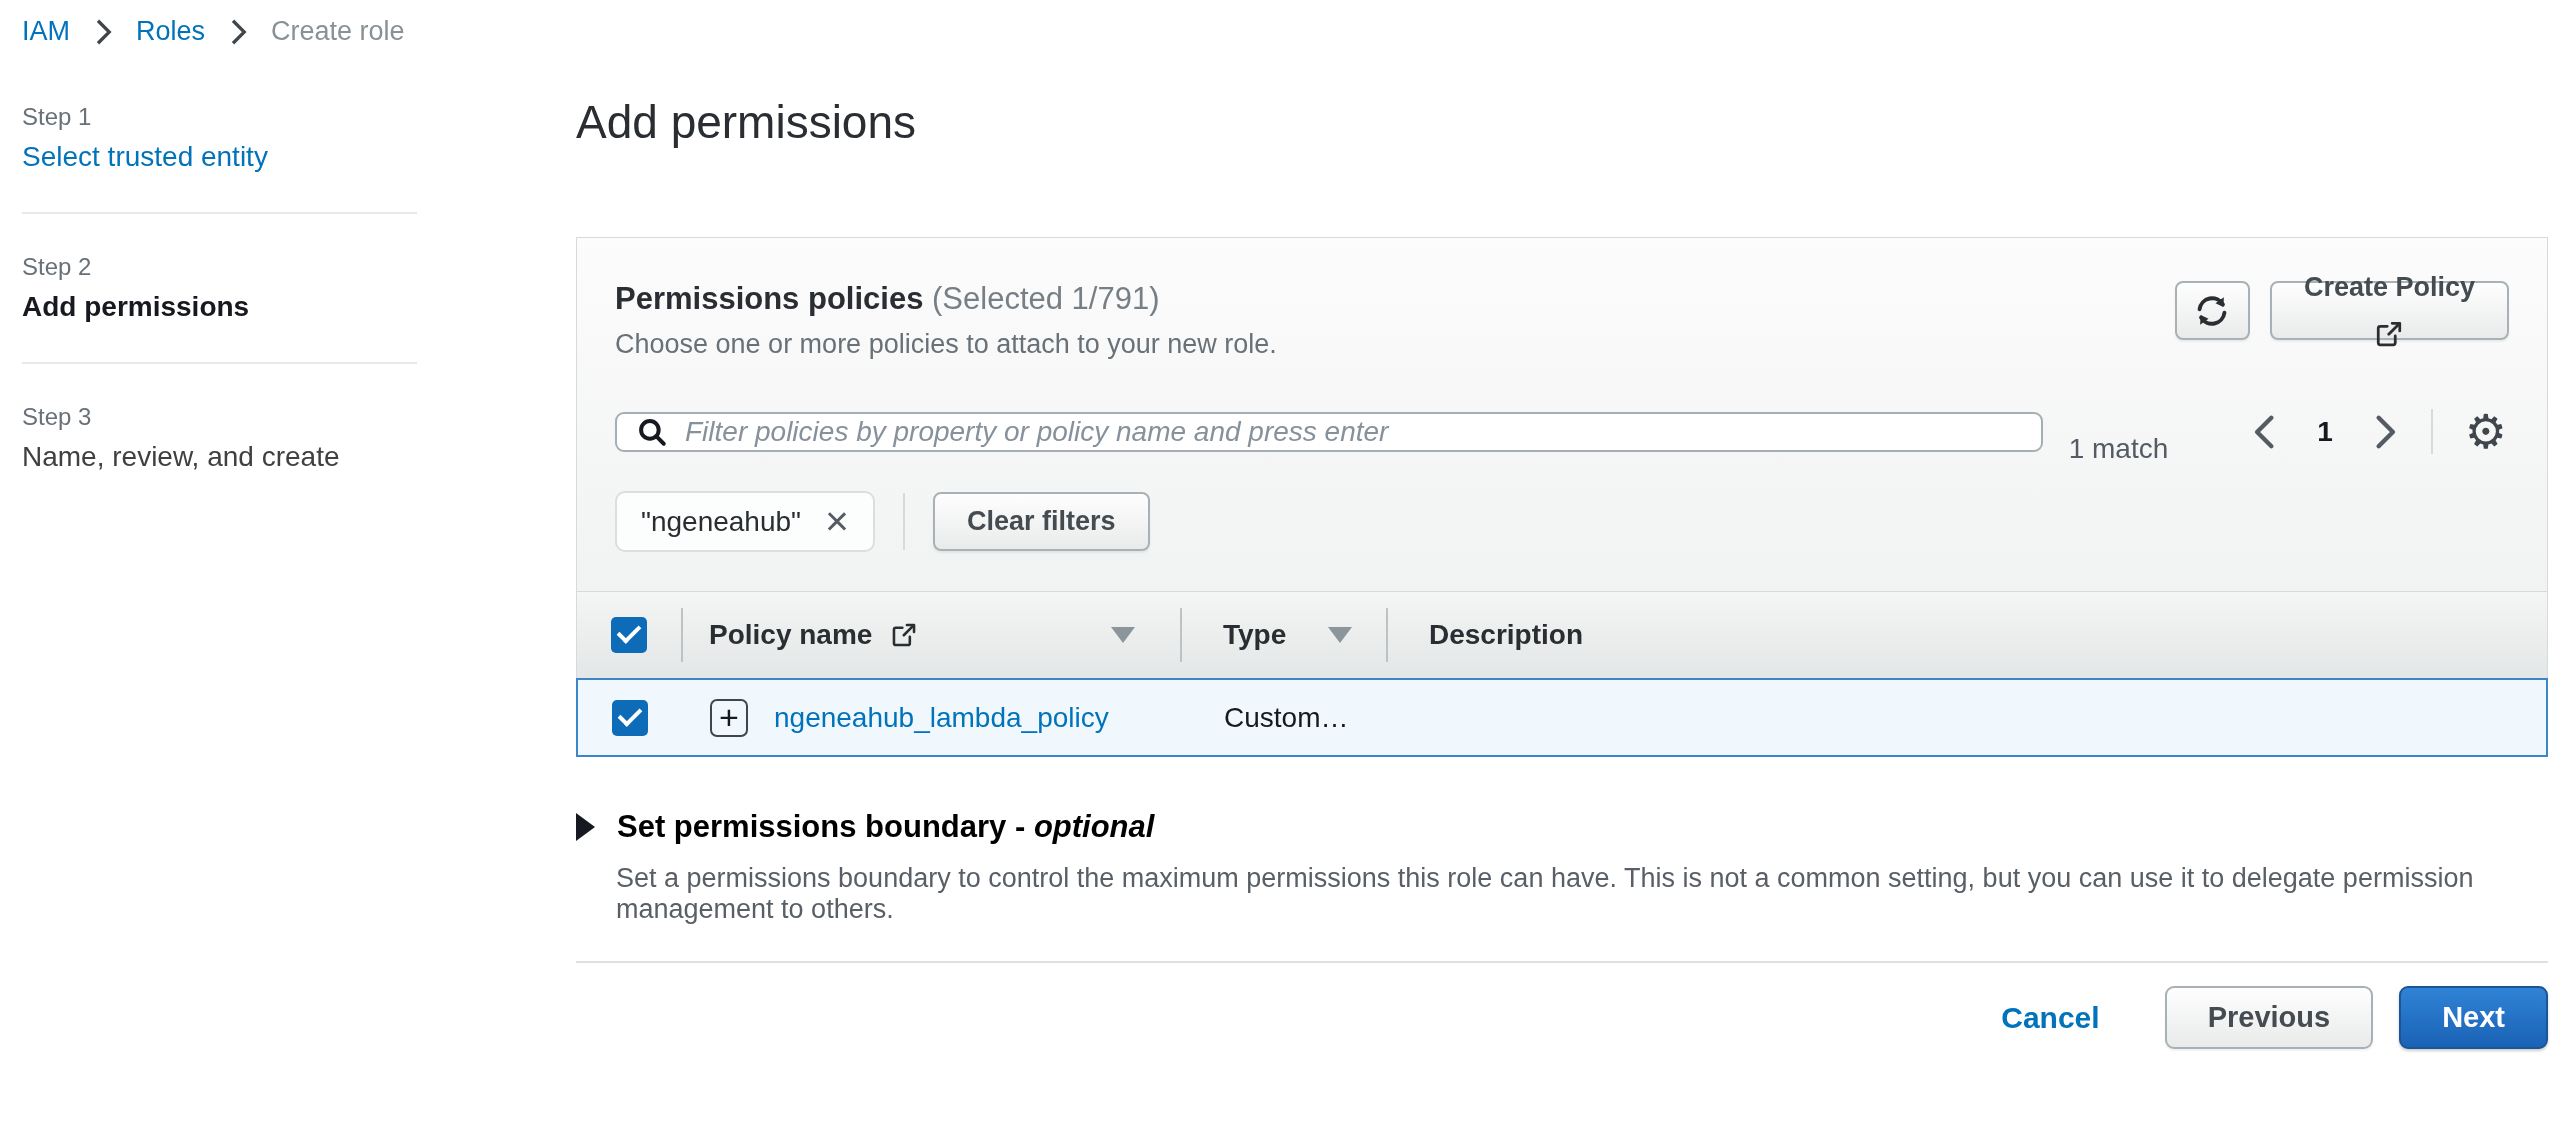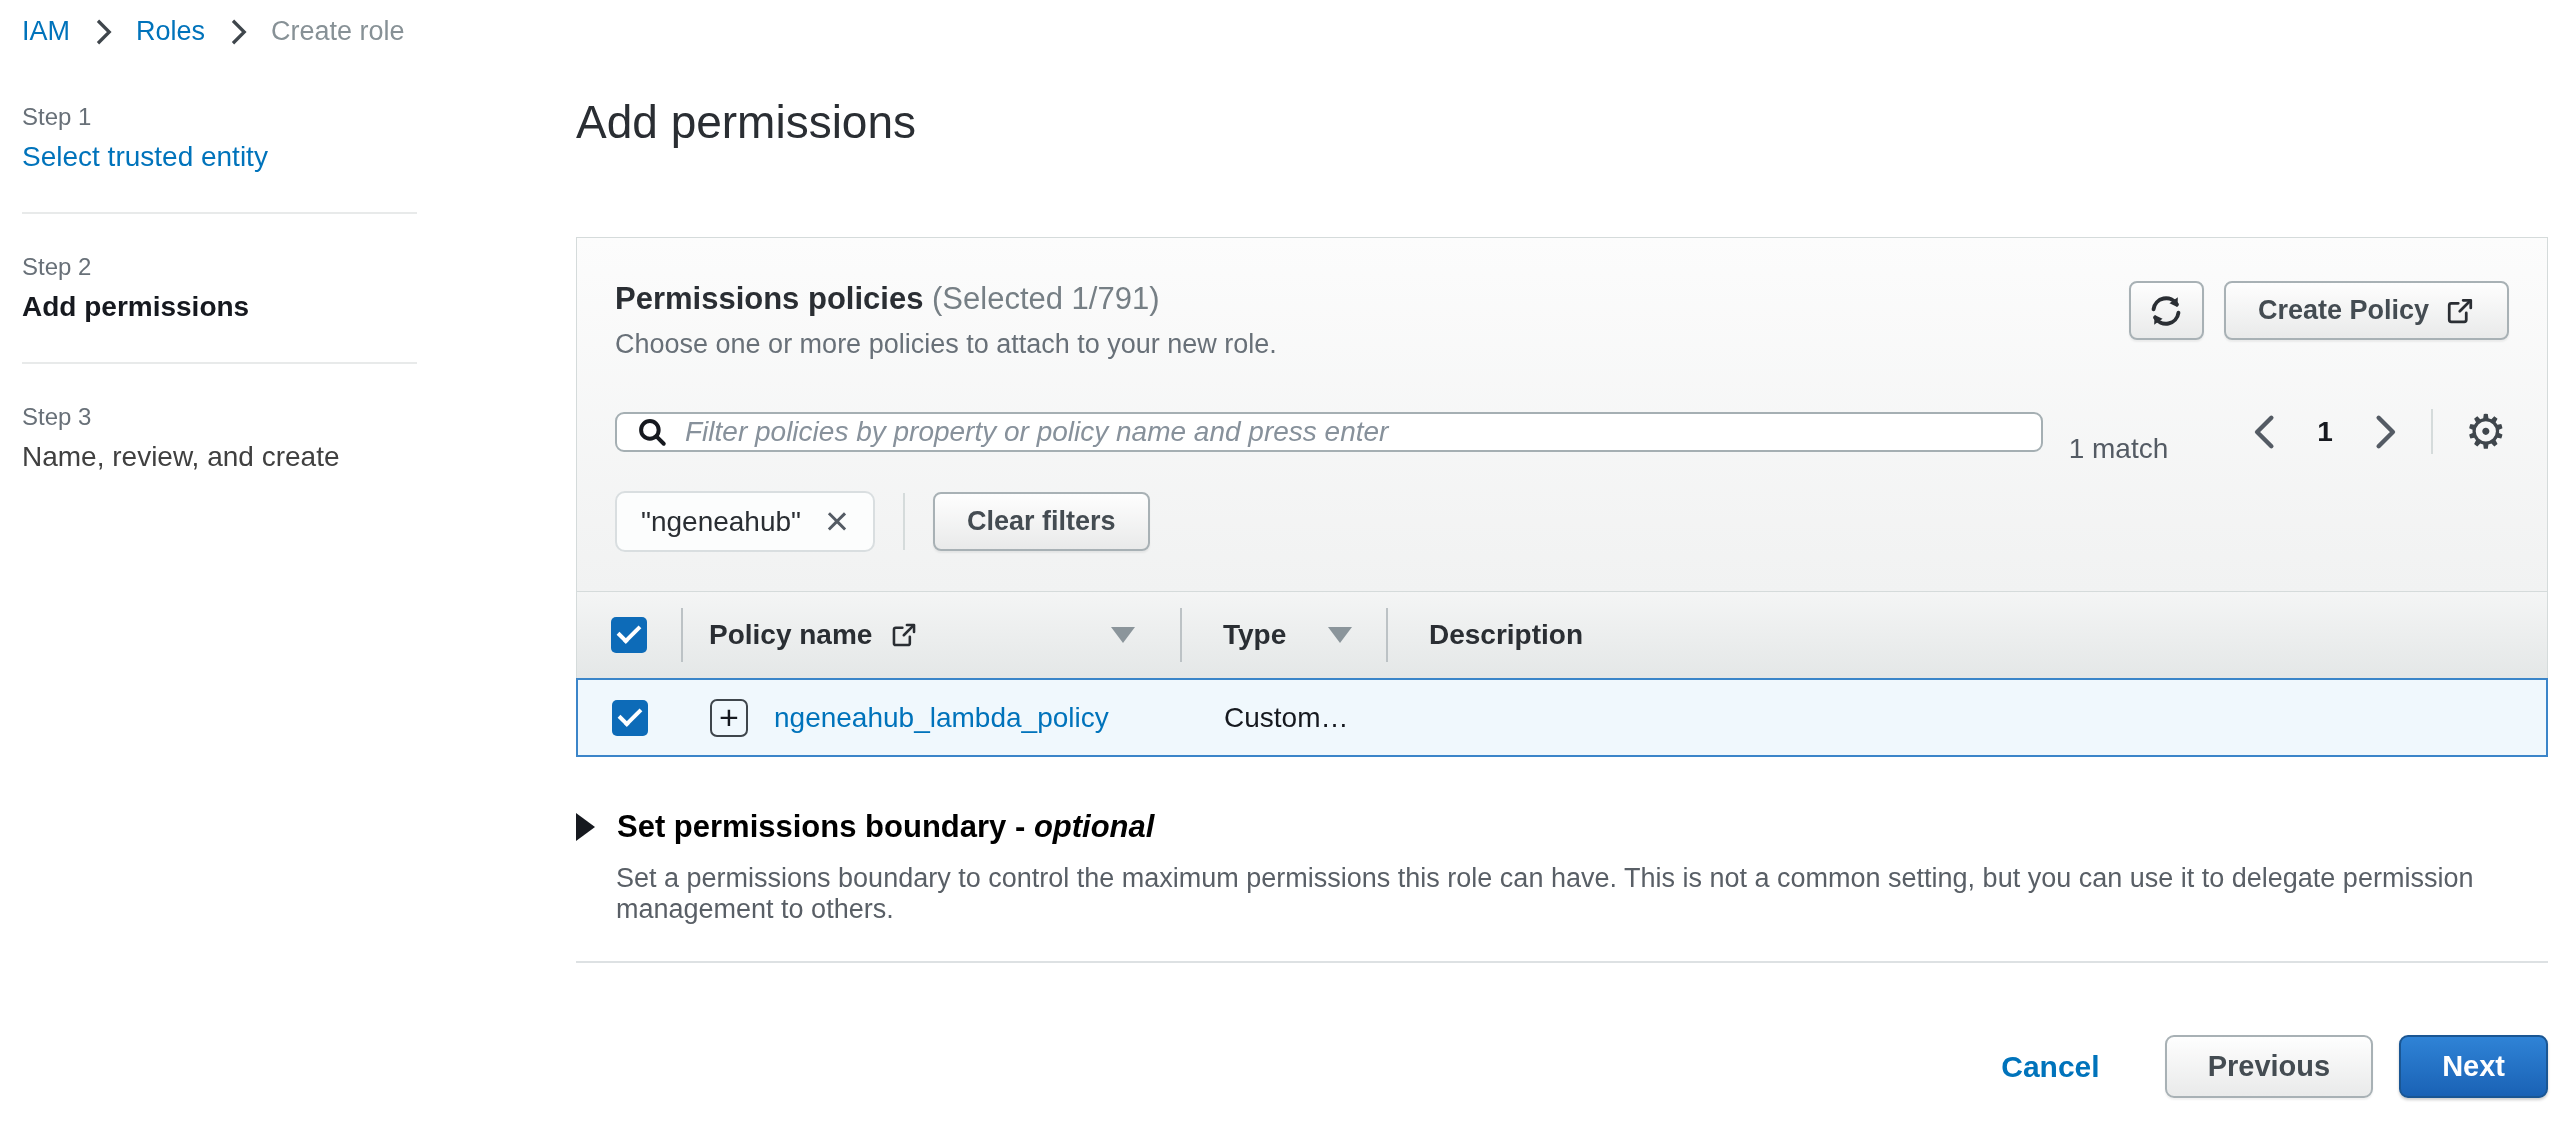--- a/index.html
+++ b/index.html
@@ -30,21 +30,21 @@
   .title-row { display: flex; justify-content: space-between; align-items: flex-start; }
   .panel-title { font-size: 31px; color: #2a2e33; }
   .panel-title .bold { font-weight: 700; }
   .panel-title .muted { color: #767f85; font-weight: 400; margin-top: 44px; }
   .panel-desc { font-size: 27px; color: #687078; margin-top: 12px; }
   .panel-actions { display: flex; gap: 20px; align-items: flex-start; }
   .btn {
     display: inline-flex; align-items: center; justify-content: center; gap: 16px;
     background: linear-gradient(180deg, #fefefe, #e9eaea); border: 2px solid #a8b1b5; border-radius: 8px;
     font-family: "Liberation Sans", sans-serif; font-size: 27px; font-weight: 700; color: #444c52;
-    height: 59px; padding: 0 32px; cursor: pointer; box-shadow: 0 2px 2px rgba(0,0,0,0.06); white-space: nowrap;
+    height: 59px; padding: 0 32px; cursor: pointer; box-shadow: 0 2px 2px rgba(0,0,0,0.06); white-space: nowrap; flex-direction: column;
   }
   .btn.icon-only { width: 75px; padding: 0; }
   .ext-ic, .refresh-ic { display: inline-flex; color: #2a2e33; }
   
   .search-row { display: flex; align-items: center; margin-top: 38px; }
   .search-box { flex: 1; display: flex; align-items: center; gap: 16px; background: #fff; border: 2px solid #a5afb3; border-radius: 9px; height: 40px; padding: 0 18px; }
   .search-box input { flex: 1; border: none; outline: none; background: transparent; font-family: "Liberation Sans", sans-serif; font-size: 28px; color: #16191f; }
   .search-box input::placeholder { color: #87919b; font-style: italic; opacity: 1; }
   .search-ic { display: inline-flex; color: #16191f; }
   .match-count { font-size: 28px; color: #545b64; margin-left: 26px; white-space: nowrap; margin-top: 35px; }
@@ -79,21 +79,21 @@
   .policy-link { color: #0073bb; margin-left: 26px; cursor: pointer; text-decoration: none; }
   
   .boundary { position: absolute; top: 809px; left: 0; width: 1972px; }
   .boundary-head { display: flex; align-items: center; gap: 22px; cursor: pointer; }
   .tri-right { width: 0; height: 0; border-top: 14px solid transparent; border-bottom: 14px solid transparent; border-left: 19px solid #16191f; }
   .boundary-title { font-size: 31px; font-weight: 700; color: #000000; }
   .boundary-title .opt { font-style: italic; }
   .boundary-desc { margin: 18px 0 0 40px; font-size: 27px; color: #595f66; }
   .section-divider { border: none; border-top: 2px solid #dde1e3; margin-top: 36px; }
   
-  .footer { position: absolute; top: 1035px; right: 28px; display: flex; align-items: center; }
+  .footer { position: absolute; top: 986px; right: 28px; display: flex; align-items: center; }
   .cancel-link { color: #0073bb; font-size: 30px; font-weight: 700; cursor: pointer; margin-right: 65px; }
   .btn.footer-btn { height: 63px; font-size: 29px; border-radius: 9px; padding: 0 41px; }
   .btn-primary { background: linear-gradient(180deg, #2f83d6, #1a62b5); border: 2px solid #1a5693; color: #fff; margin-left: 26px; box-shadow: 0 2px 3px rgba(0,0,0,0.2); }
 </style>
 </head>
 <body>
 
 <div class="breadcrumb">
   <span class="crumb link">IAM</span>
   <span class="crumb-sep">

